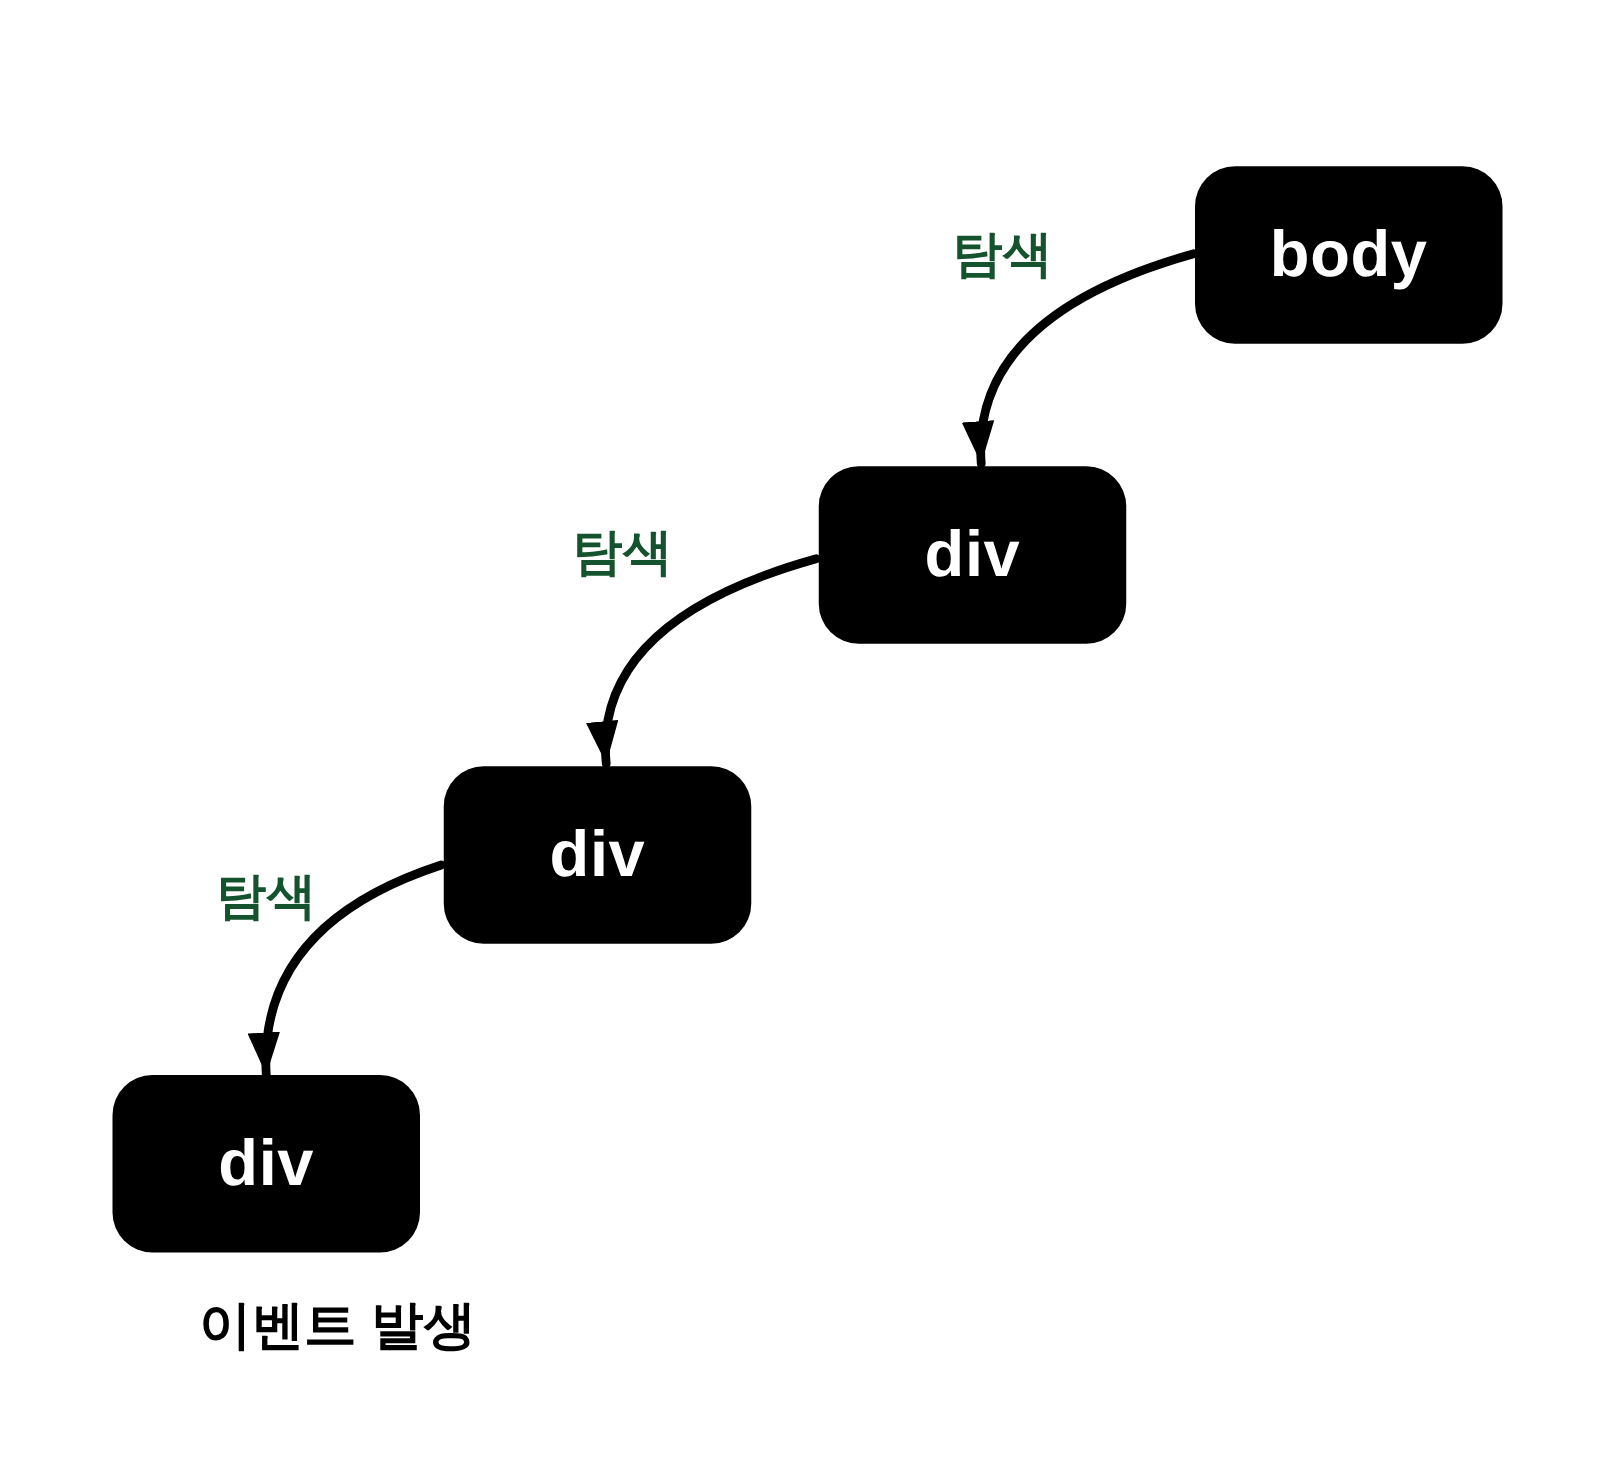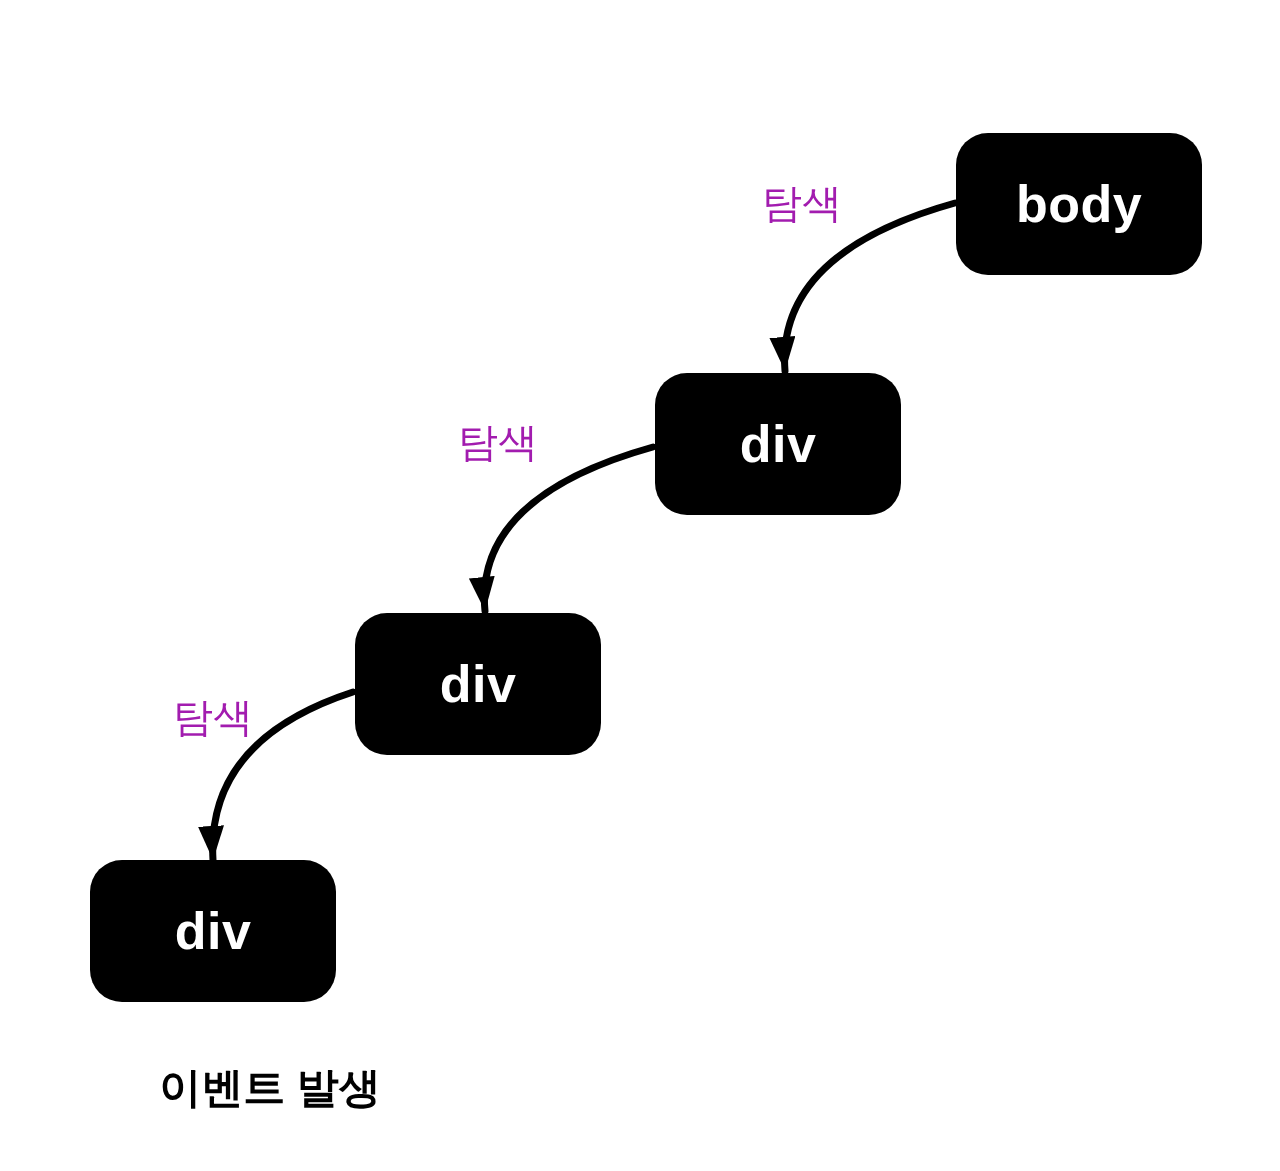--- a/index.html
+++ b/index.html
@@ -42,38 +42,37 @@
     font-weight: 600;
     letter-spacing: 0.5px;
   }
   .node-body { left: 956px; top: 133px; }
   .node-div1 { left: 655px; top: 373px; }
   .node-div2 { left: 355px; top: 613px; }
   .node-div3 { left: 90px;  top: 860px; }
   .edge-label {
     position: absolute;
     transform: translate(-50%, -50%);
-    color: #a21caf;
+    color: #14532d;
     font-size: 40px;
-    font-weight: 400;
+    font-weight: 700;
     white-space: nowrap;
   }
   .edge-label-1 { left: 802px; top: 203px; }
   .edge-label-2 { left: 498px; top: 442px; }
   .edge-label-3 { left: 213px; top: 717px; }
   .caption {
     position: absolute;
     left: 270px;
     top: 1060px;
     transform: translate(-50%, -50%);
     color: #000000;
     font-size: 42px;
     font-weight: 700;
     white-space: nowrap;
-    margin-top: 28px;
   }
 </style>
 </head>
 <body>
 
 <div class="canvas">
 
   <svg class="arrow-layer" width="1280" height="1171" viewBox="0 0 1280 1171" xmlns="http://www.w3.org/2000/svg">
     <defs>
       <marker id="ah" viewBox="0 0 34 26" refX="34" refY="13" markerWidth="34" markerHeight="26" markerUnits="userSpaceOnUse" orient="auto">

